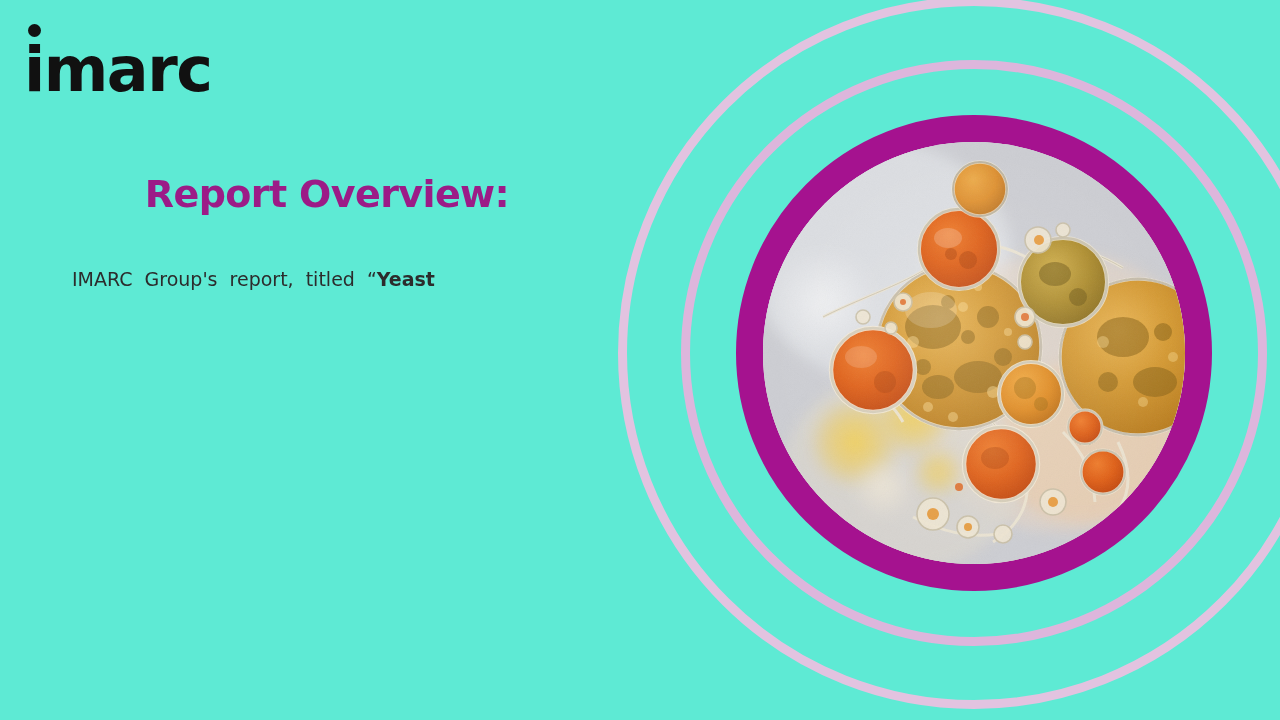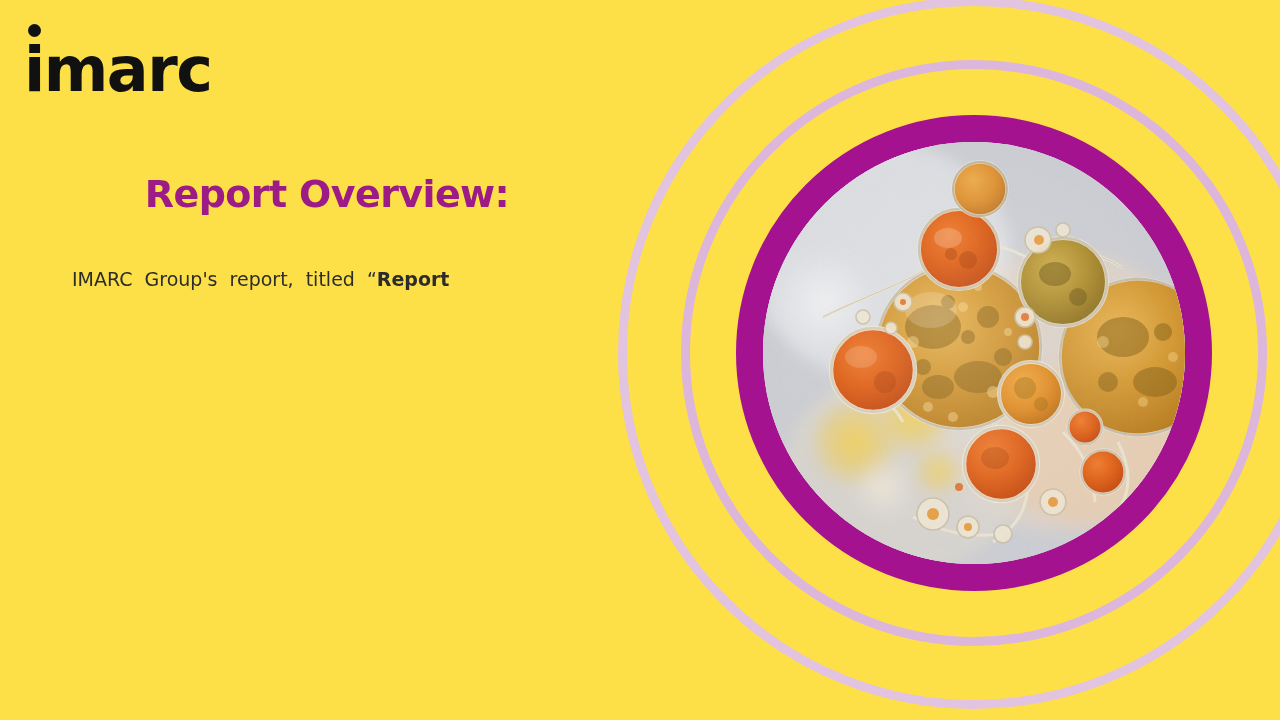--- a/index.html
+++ b/index.html
@@ -6,21 +6,21 @@
   html, body {
     width:1280px; height:720px;
     overflow:hidden;
     background:#eeeef0;
     font-family:"Liberation Sans", sans-serif;
   }
 
   .slide {
     position:relative;
     width:1280px; height:720px;
-    background:#fde047;
+    background:#5eead4;
   }
 
   
   .logo {
     position:absolute;
     left:20px; top:18px;
     width:240px; height:90px;
   }
   .logo-dot {
     position:absolute;
@@ -116,21 +116,21 @@
 <div class="slide">
 
   <div class="logo">
     <span class="logo-dot"></span>
     <span class="logo-word">imarc</span>
   </div>
 
   <div class="content">
     <div class="heading">Report Overview:</div>
     <div class="body-text">
-      <span>IMARC Group's report, titled </span><span>“</span><span class="b">Report</span>
+      <span>IMARC Group's report, titled </span><span>“</span><span class="b">Yeast</span>
     </div>
   </div>
 
   <div class="ring-cluster">
     <div class="ring ring-outer"></div>
     <div class="ring ring-mid"></div>
     <div class="ring ring-main"></div>
   </div>
 
   <div class="photo">

